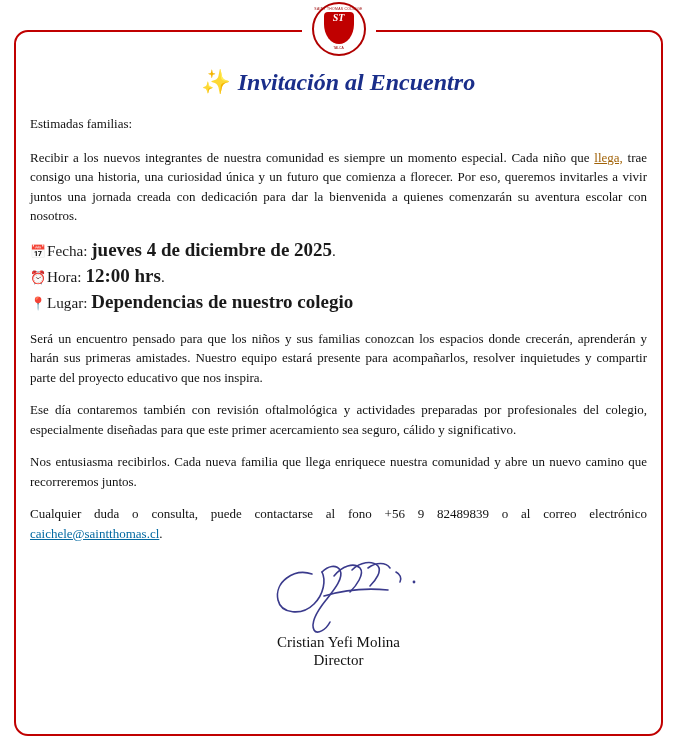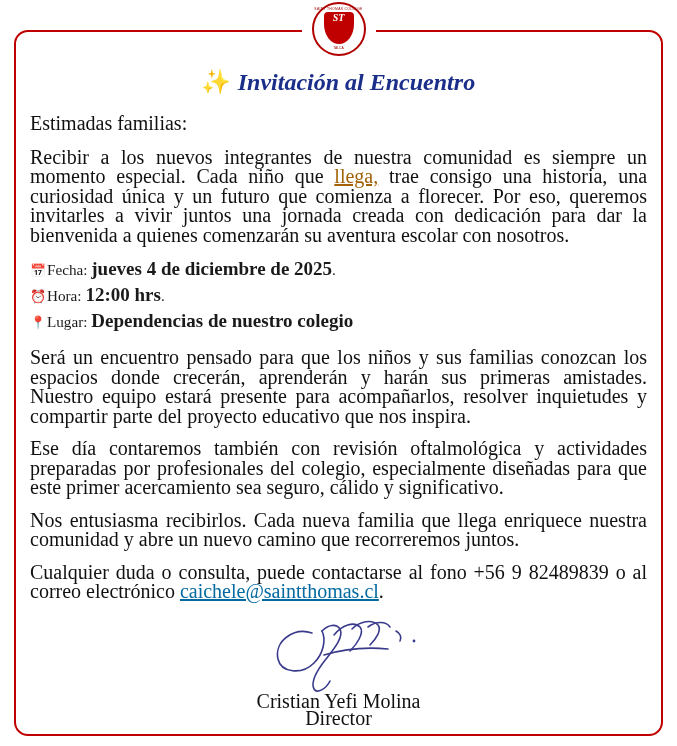--- a/index.html
+++ b/index.html
@@ -117,21 +117,21 @@
     margin-bottom: 18px;
   }
   .title-line { display: block; }
   .sparkle {
     font-style: normal;
     font-weight: normal;
   }
 
   p.body-text {
     margin: 0 0 13px 0;
-    font-size: 20px;
+    font-size: 13px;
     line-height: 19.5px;
     text-align: justify;
     color: #111111;
   }
   p.greeting {
     text-align: left;
     margin-bottom: 14px;
   }
   .link-underline {
     text-decoration: underline;
@@ -183,21 +183,21 @@
     left: 50%;
     top: 0;
     transform: translateX(-50%);
     margin-left: 10px;
   }
   .sig-name-block {
     position: absolute;
     left: 0; right: 0;
     top: 78px;
     text-align: center;
-    font-size: 20px;
+    font-size: 15px;
     line-height: 17.5px;
     color: #111111;
   }
   .sig-name-block .line { display: block; }
 </style>
 </head>
 <body>
 
 <div class="page">
 

